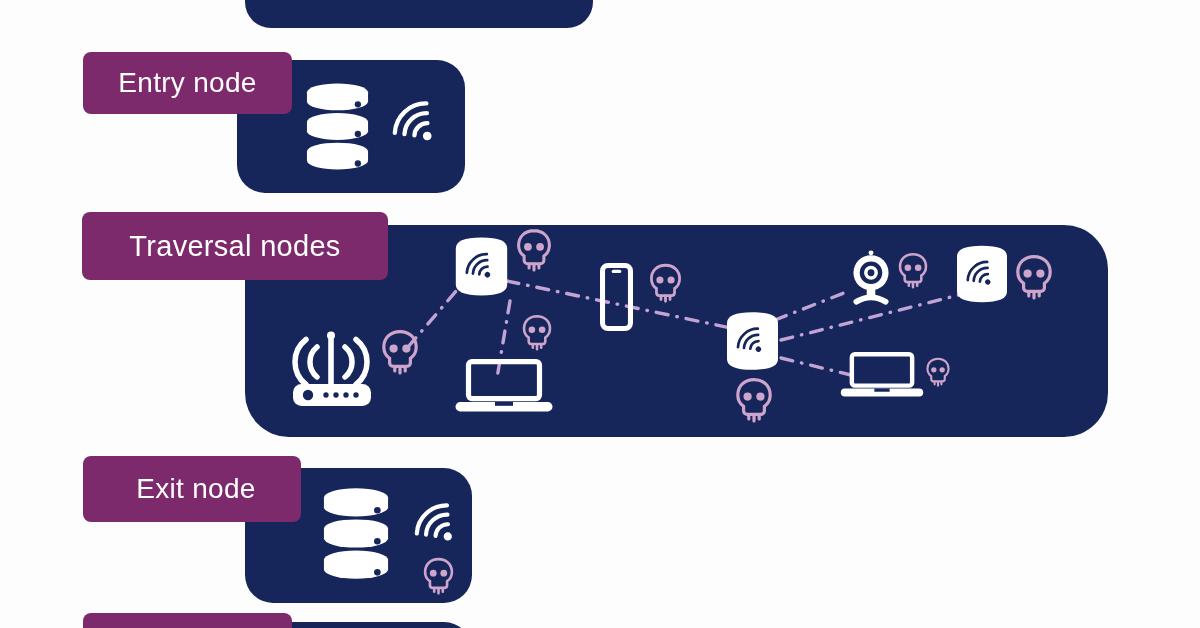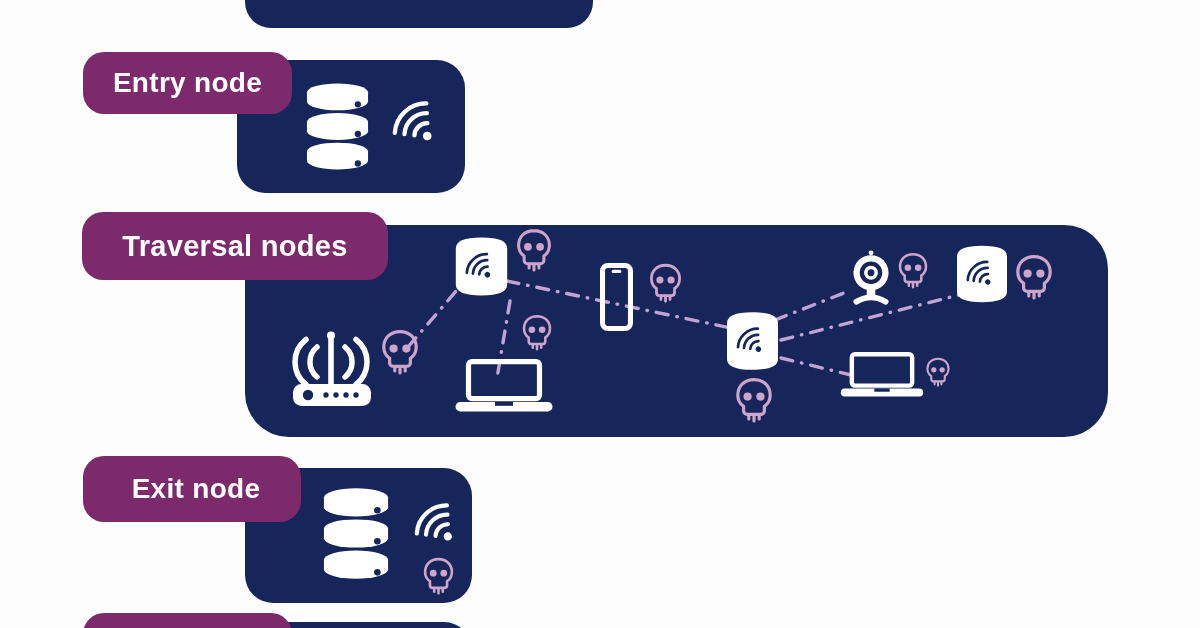--- a/index.html
+++ b/index.html
@@ -7,23 +7,23 @@
     --skull:#cda4cb; --line:#c2a3d3; --white:#ffffff;
   }
   html,body{margin:0;padding:0;background:var(--background);}
   #canvas{
     position:relative;width:1200px;height:628px;overflow:hidden;
     background:var(--background);
     font-family:"Liberation Sans","DejaVu Sans",sans-serif;
   }
   .navy-box{position:absolute;background:var(--navy);}
   .pill-label{
-    position:absolute;background:var(--purple);border-radius:21px;
+    position:absolute;background:var(--purple);border-radius:8px;
     color:var(--white);display:flex;align-items:center;justify-content:center;
-    font-weight:700;z-index:3;letter-spacing:.3px;
+    font-weight:400;z-index:3;letter-spacing:.3px;
   }
   .top-partial{left:245px;top:-40px;width:348px;height:68px;border-radius:26px;z-index:1;}
   .entry-box{left:237px;top:60px;width:228px;height:133px;border-radius:28px;z-index:2;}
   .entry-label{left:83px;top:52px;width:209px;height:62px;font-size:28px;}
   .traversal-box{left:245px;top:225px;width:863px;height:212px;border-radius:44px;z-index:2;}
   .traversal-label{left:82px;top:212px;width:306px;height:68px;font-size:29px;}
   .exit-box{left:245px;top:468px;width:227px;height:135px;border-radius:28px;z-index:2;}
   .exit-label{left:83px;top:456px;width:210px;height:66px;font-size:28px;padding-left:8px;}
   .bottom-box{left:245px;top:622px;width:227px;height:60px;border-radius:28px;z-index:2;}
   .bottom-label{left:83px;top:613px;width:209px;height:60px;z-index:3;}

